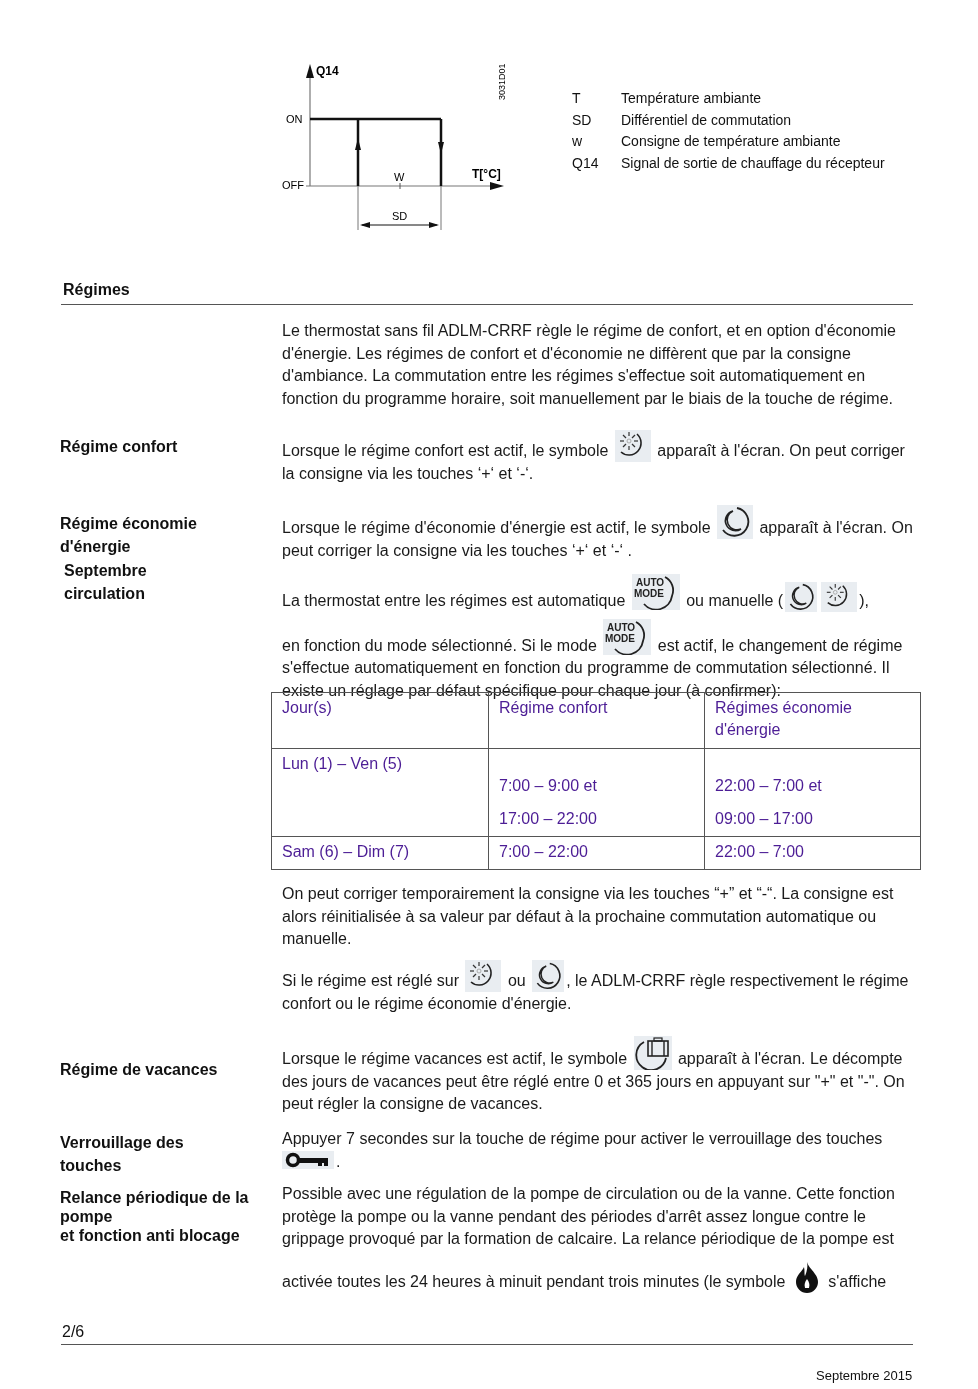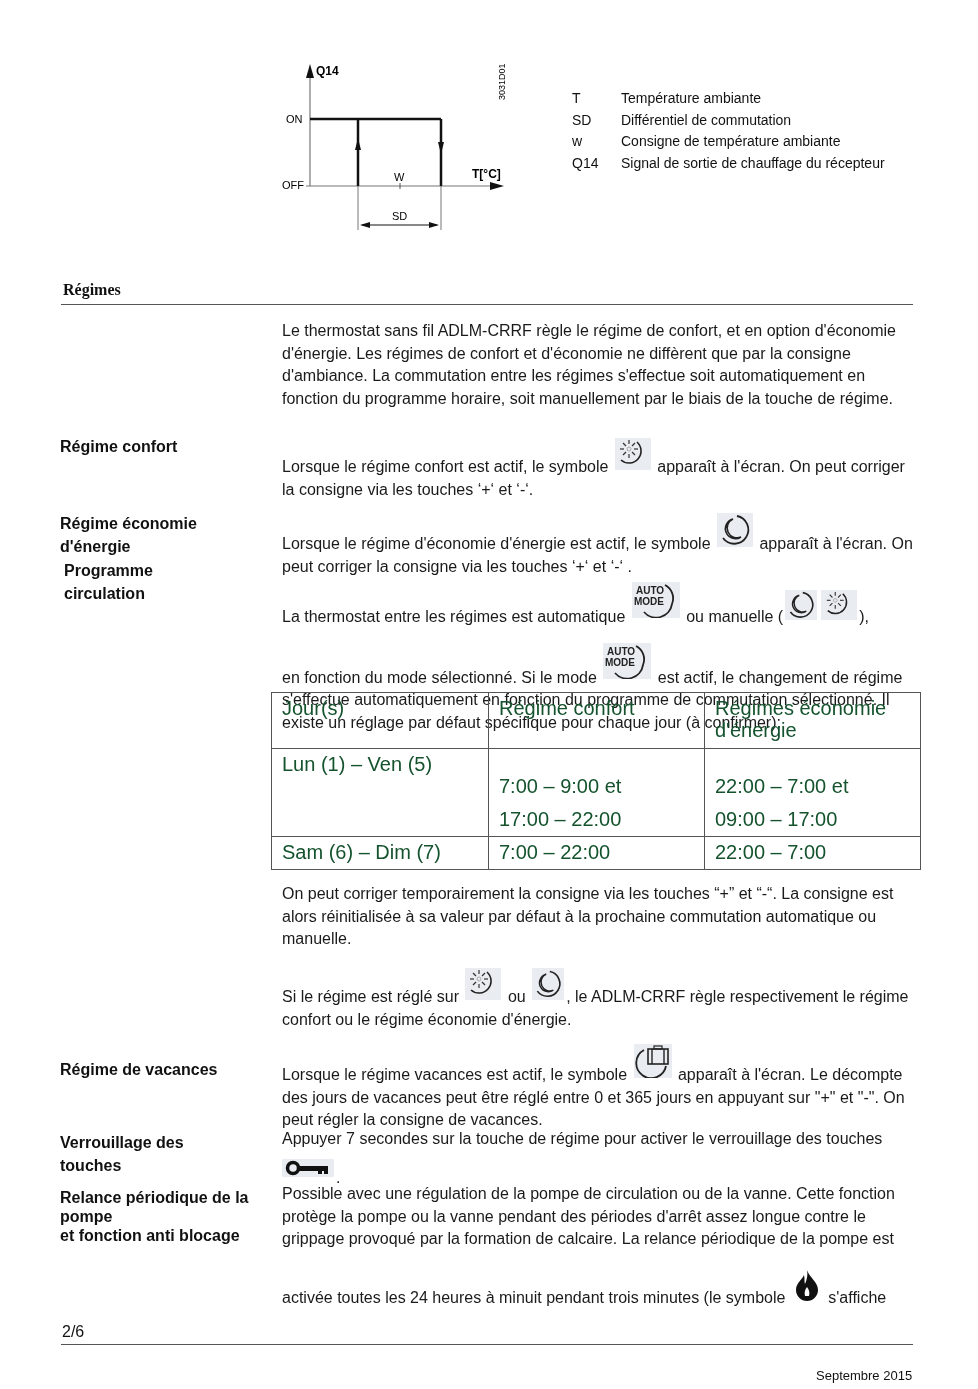--- a/index.html
+++ b/index.html
@@ -3,28 +3,28 @@
 <meta charset="utf-8">
 <style>
   html, body { margin: 0; padding: 0; background: #ffffff; }
   body { width: 978px; height: 1389px; position: relative; overflow: hidden;
          font-family: "Liberation Sans", sans-serif; color: #111; }
   .abs { position: absolute; }
   .diagram { left: 276px; top: 58px; width: 240px; height: 180px; }
   .legend { left: 572px; top: 88px; font-size: 14px; line-height: 21.5px; }
   .legend .row { display: flex; }
   .legend .k { width: 49px; }
-  .section-title { left: 63px; top: 281px; font-weight: bold; font-size: 16px; font-family: Liberation Serif, serif; }
+  .section-title { left: 63px; top: 281px; font-weight: bold; font-size: 16px; }
   .rule { left: 61px; width: 852px; height: 0; border-top: 1.5px solid #555; }
   .side { left: 60px; font-weight: bold; font-size: 16px; line-height: 22.5px; }
   .para { left: 282px; width: 632px; font-size: 16px; line-height: 22.5px; color: #1a1a1a; }
-  .ic { display: inline-block; vertical-align: -6px; background: #e9edf1; margin: 8px 2px; }
+  .ic { display: inline-block; vertical-align: -6px; background: #e9edf1; margin: 0 2px; }
   .ic svg { display: block; }
   table.sched { position: absolute; left: 271px; top: 692px; width: 650px;
-                border-collapse: collapse; font-size: 20px; color: #14532d; }
+                border-collapse: collapse; font-size: 16px; color: #4c1d95; }
   table.sched td { border: 1.2px solid #555; vertical-align: top; padding: 4px 10px 6px 10px; line-height: 22px; }
   table.sched td.c1 { width: 196px; }
   table.sched td.c2 { width: 195px; }
   .two-line span { display: block; margin-top: 22px; }
   .two-line span + span { margin-top: 11px; }
   .footer-page { left: 62px; top: 1323px; font-size: 16px; }
   .footer-date { left: 816px; top: 1368px; font-size: 13px; }
 </style>
 </head>
 <body>
@@ -113,21 +113,21 @@
   <span class="ic">
     <svg width="36" height="34" viewBox="0 0 36 34">
         <path d="M20 3 A14 14 0 1 1 6 25" stroke="#222" stroke-width="1.8" fill="none"></path>
         <path d="M16 6 A10 10 0 1 0 24 24 A8 8 0 1 1 16 6 Z" stroke="#222" stroke-width="1.6" fill="none"></path>
       </svg>
   </span>
   <span>apparaît à l'écran. On peut corriger la  consigne via les touches ‘+‘ et ‘-‘ .</span>
 </div>
 
 <div class="abs side" style="top:560px; left:64px">
-  <div>Programme</div>
+  <div>Septembre</div>
   <div>circulation</div>
 </div>
 <div class="abs para" style="top:560px; line-height:22.5px">
   <div style="padding-top:14px">
     <span>La thermostat entre les régimes est automatique</span>
     <span class="ic" style="vertical-align:-4px">
       <svg width="48" height="36" viewBox="0 0 48 36">
           <text x="4" y="12" font-size="10" font-weight="bold" fill="#222" font-family="Liberation Sans, sans-serif">AUTO</text>
           <text x="2" y="23" font-size="10" font-weight="bold" fill="#222" font-family="Liberation Sans, sans-serif">MODE</text>
           <path d="M33 3 A15 15 0 0 1 40 22 A16 16 0 0 1 12 30" stroke="#222" stroke-width="1.8" fill="none"></path>

